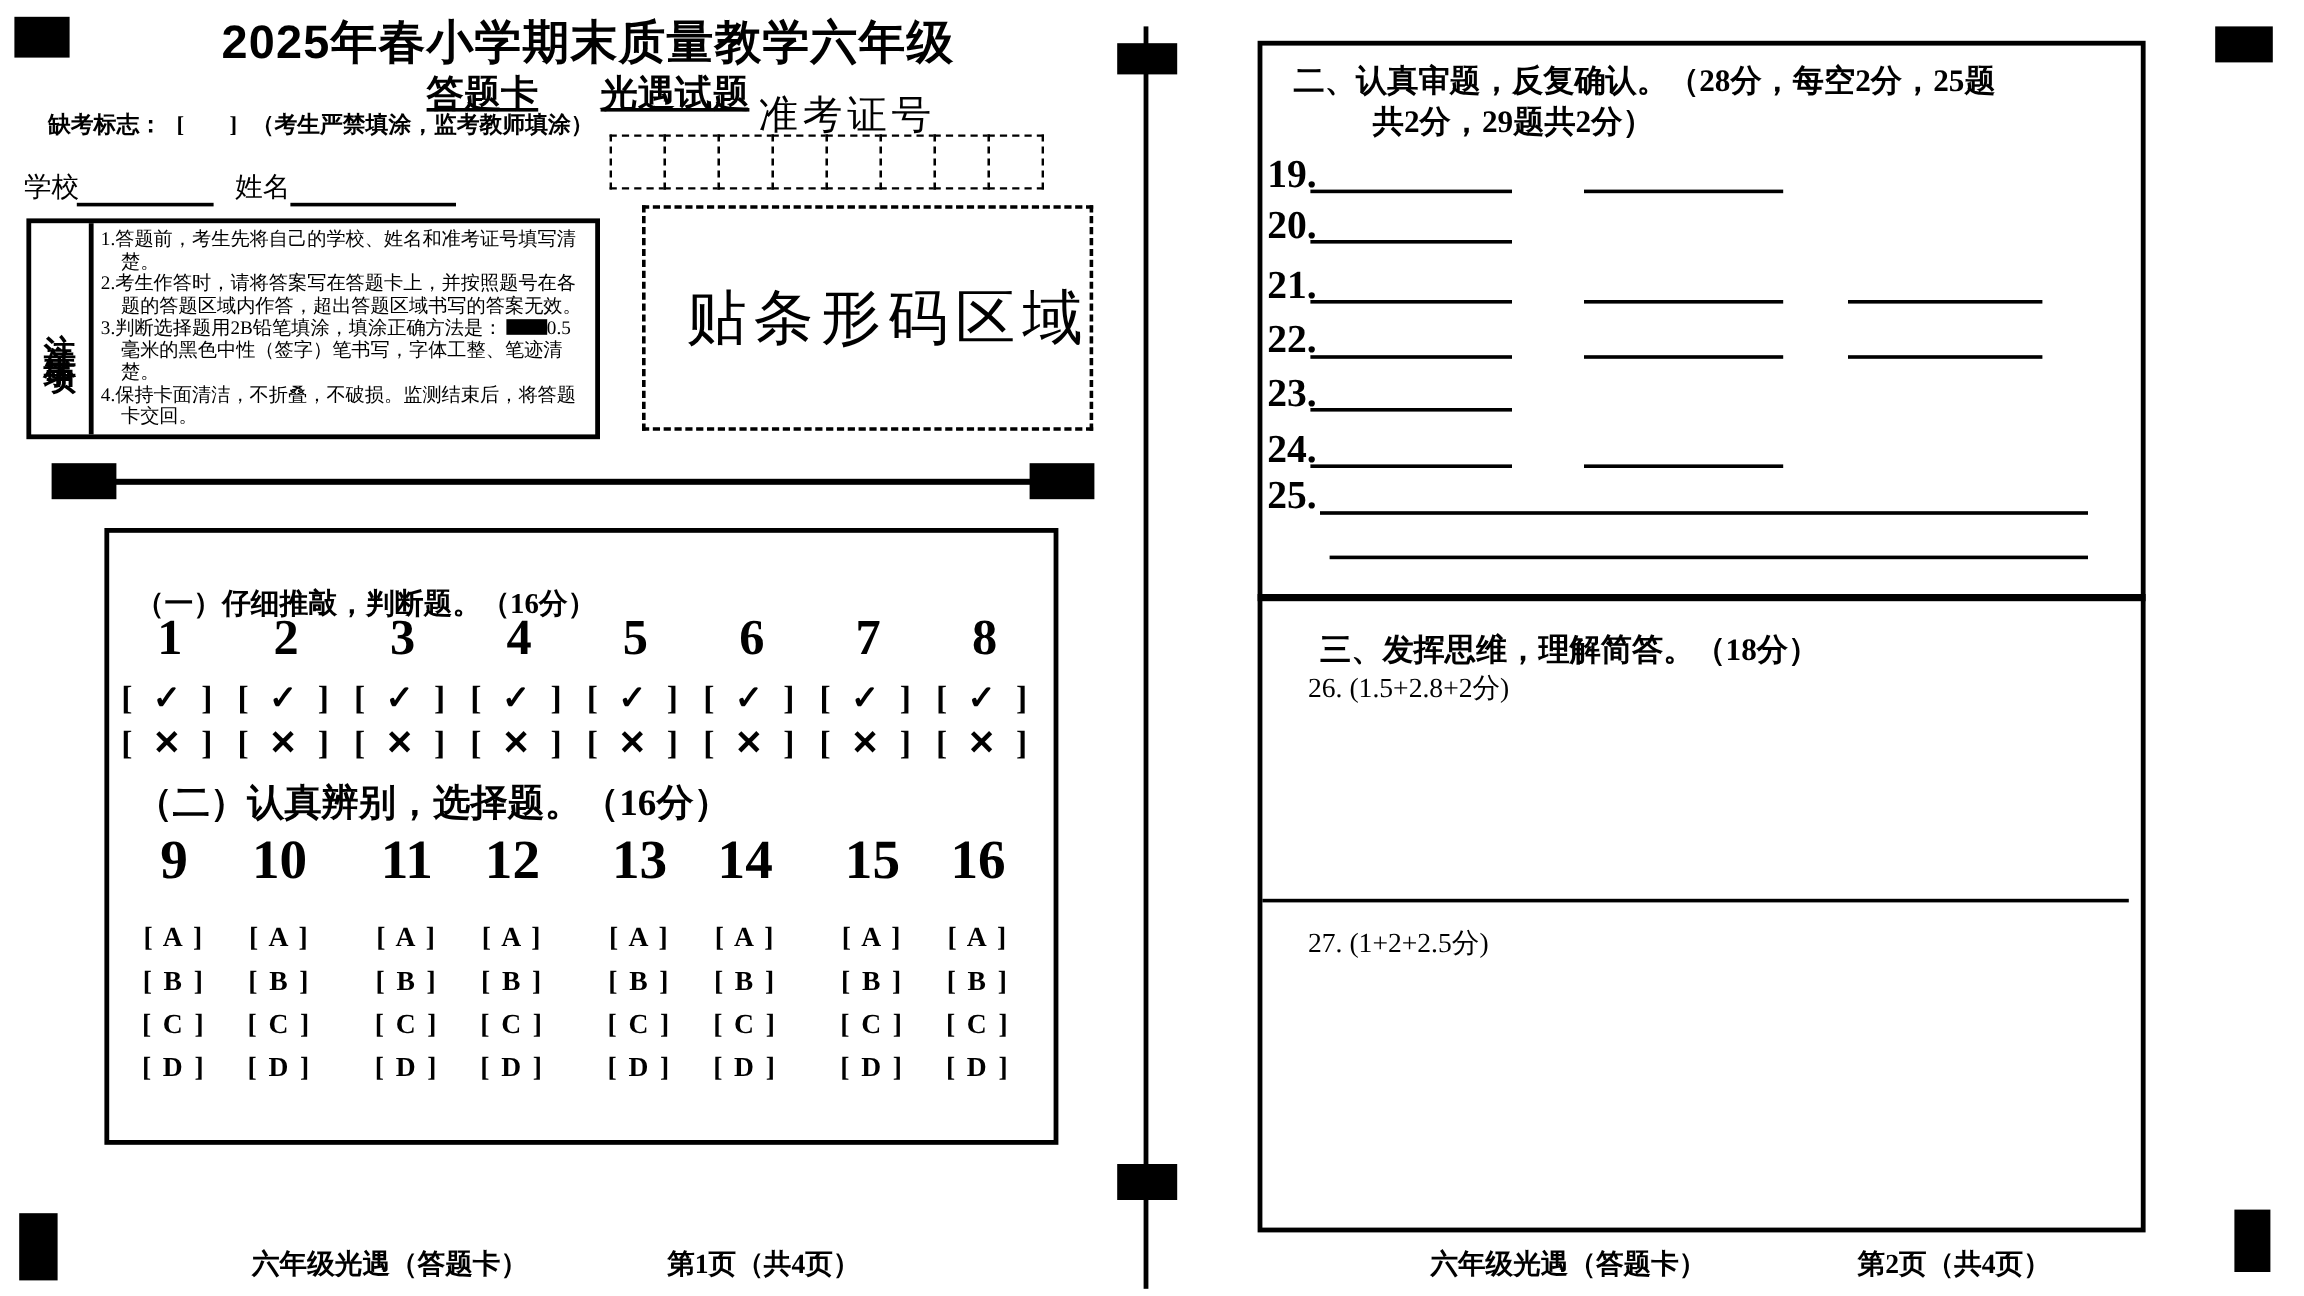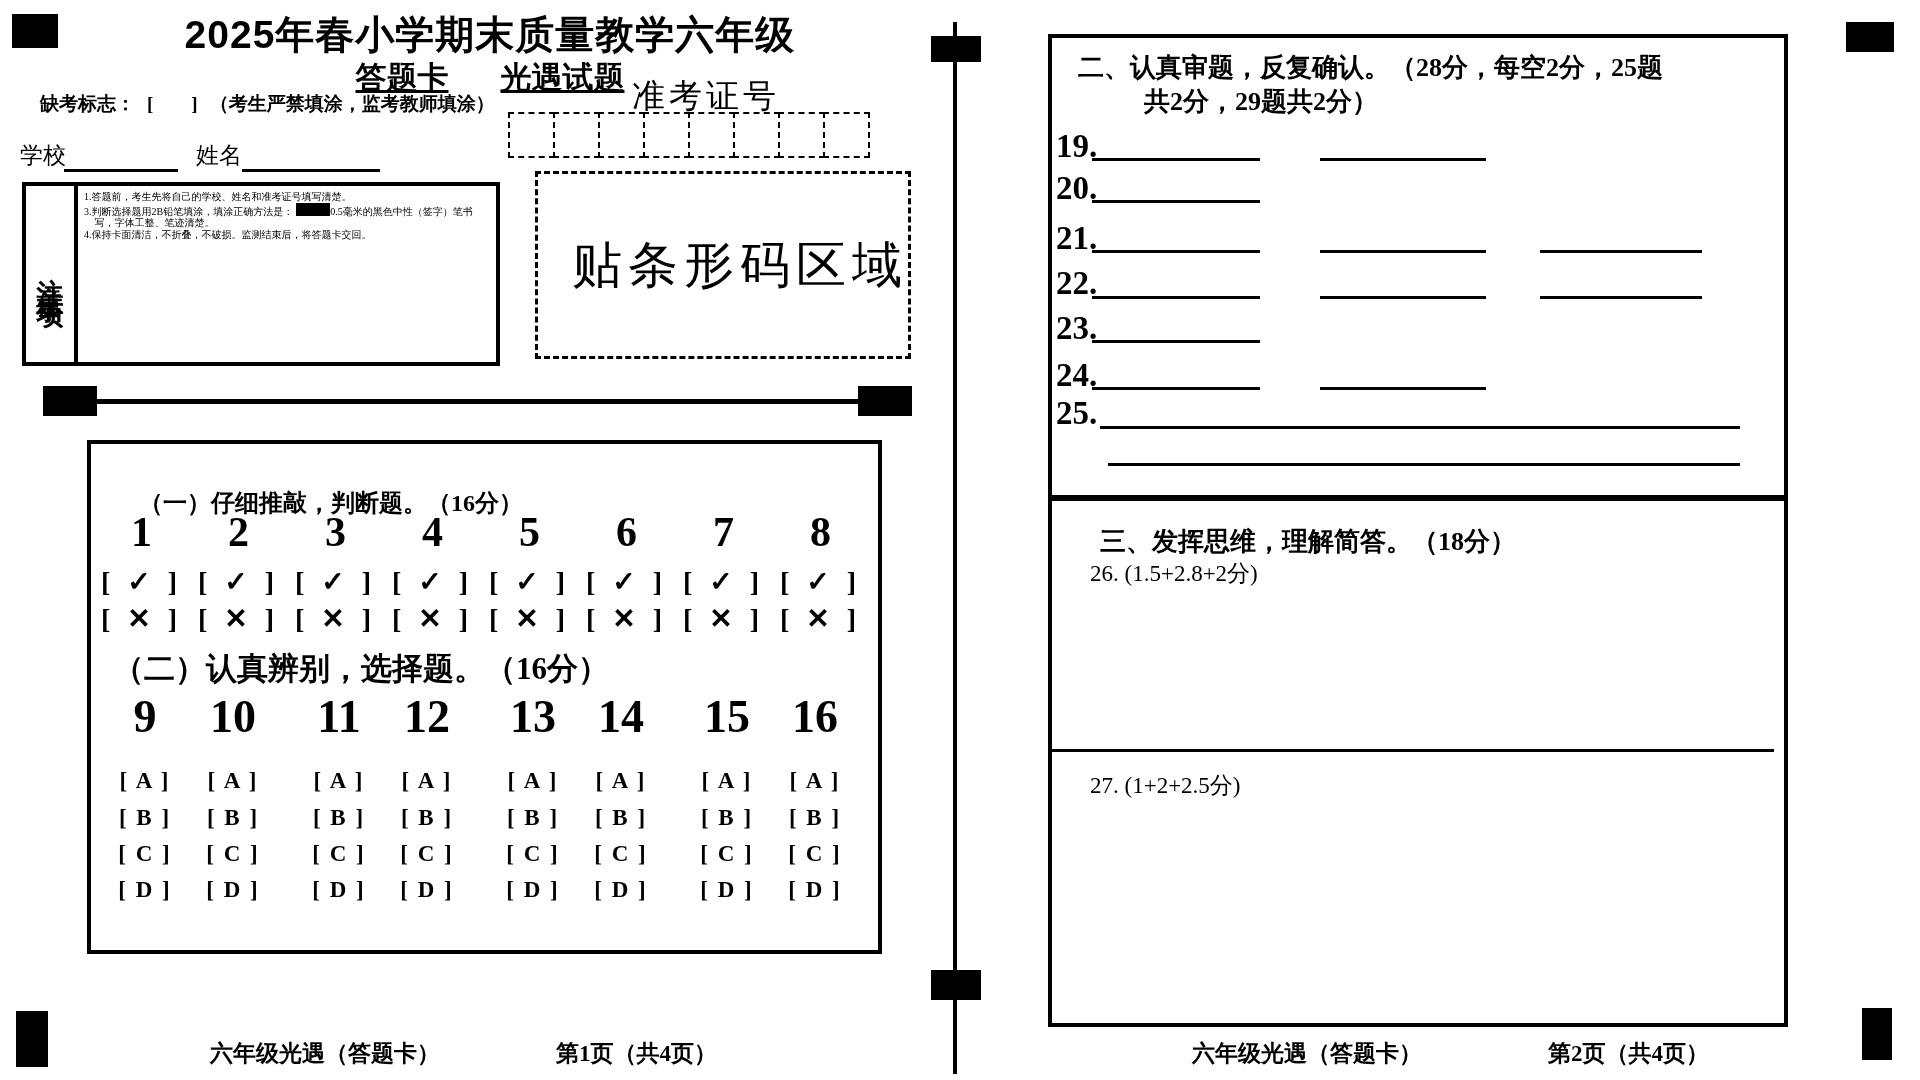--- a/index.html
+++ b/index.html
@@ -24,36 +24,36 @@
   .tcell { width:47px; height:46px; border:2px dashed #000; background:#fff; }
   .tcell + .tcell { margin-left:-2px; }
 
   .school-row-label { font-size:23px; font-weight:400; }
   .uline { position:absolute; background:#000; }
 
   
   .notice-box { left:22px; top:182px; width:478px; height:184px; border:4px solid #000; display:flex; }
   .notice-side { width:52px; border-right:4px solid #000; display:flex; align-items:center; justify-content:center; }
   .notice-side span { writing-mode:vertical-rl; text-orientation:upright; font-size:27px; font-weight:700; letter-spacing:9px; }
-  .notice-body { flex:1; padding:5px 10px 4px 6px; font-size:10px; line-height:1.16; }
+  .notice-body { flex:1; padding:5px 10px 4px 6px; font-size:16px; line-height:1.16; }
   .notice-body p { text-indent:-1.05em; margin-left:1.05em; }
   .fill-demo { display:inline-block; width:34px; height:13px; background:#000; margin-left:3px; vertical-align:-1px; }
 
   
   .bcode { left:535px; top:171px; width:376px; height:188px; border:3px dashed #000;
            display:flex; align-items:center; justify-content:flex-end; }
   .bcode span { font-size:50px; letter-spacing:6px; }
 
   
   .sep-line { left:60px; top:399px; width:800px; height:5px; background:#000; }
 
   
   .main-box { left:87px; top:440px; width:795px; height:514px; border:4px solid #000; }
   .sec-h1 { left:115px; top:450px; font-size:26px; font-weight:700; }
-  .sec-h2 { left:113px; top:487px; font-size:24px; font-weight:700;margin-left:26px; }
+  .sec-h2 { left:113px; top:487px; font-size:24px; font-weight:700; }
   .sec-h3 { left:113px; top:648px; font-size:31px; font-weight:700; }
   .jrow { left:93px; display:flex; }
   .jrow span { width:97px; text-align:center; }
   .jnum span { font-size:42px; font-weight:800; }
   .jmark span { font-size:28px; font-weight:700; letter-spacing:5px; white-space:pre; }
   .crow { left:103px; display:flex; }
   .crow span { width:84px; text-align:center; }
   .crow span + span { margin-left:4px; }
   .crow span:nth-child(odd):not(:first-child) { margin-left:22px; }
   .cnum span { font-size:46px; font-weight:800; }
@@ -117,20 +117,21 @@
   <div class="uline" style="left:64px;top:169px;width:114px;height:3px;"></div>
   <div class="abs school-row-label" style="left:196px;top:140px;">姓名</div>
   <div class="uline" style="left:242px;top:169px;width:138px;height:3px;"></div>
 
   <div class="abs notice-box">
     <div class="notice-side">
       <span>注意事项</span>
     </div>
     <div class="notice-body">
       <p>1.答题前，考生先将自己的学校、姓名和准考证号填写清楚。</p>
+      <p>2.考生作答时，请将答案写在答题卡上，并按照题号在各题的答题区域内作答，超出答题区域书写的答案无效。</p>
       <p><span>3.判断选择题用2B铅笔填涂，填涂正确方法是：</span><span class="fill-demo"></span><span>0.5毫米的黑色中性（签字）笔书写，字体工整、笔迹清楚。</span></p>
       <p>4.保持卡面清洁，不折叠，不破损。监测结束后，将答题卡交回。</p>
     </div>
   </div>
 
   <div class="abs bcode">
     <span>贴条形码区域</span>
   </div>
 
   <div class="mark" style="left:43px;top:386px;width:54px;height:30px;"></div>

